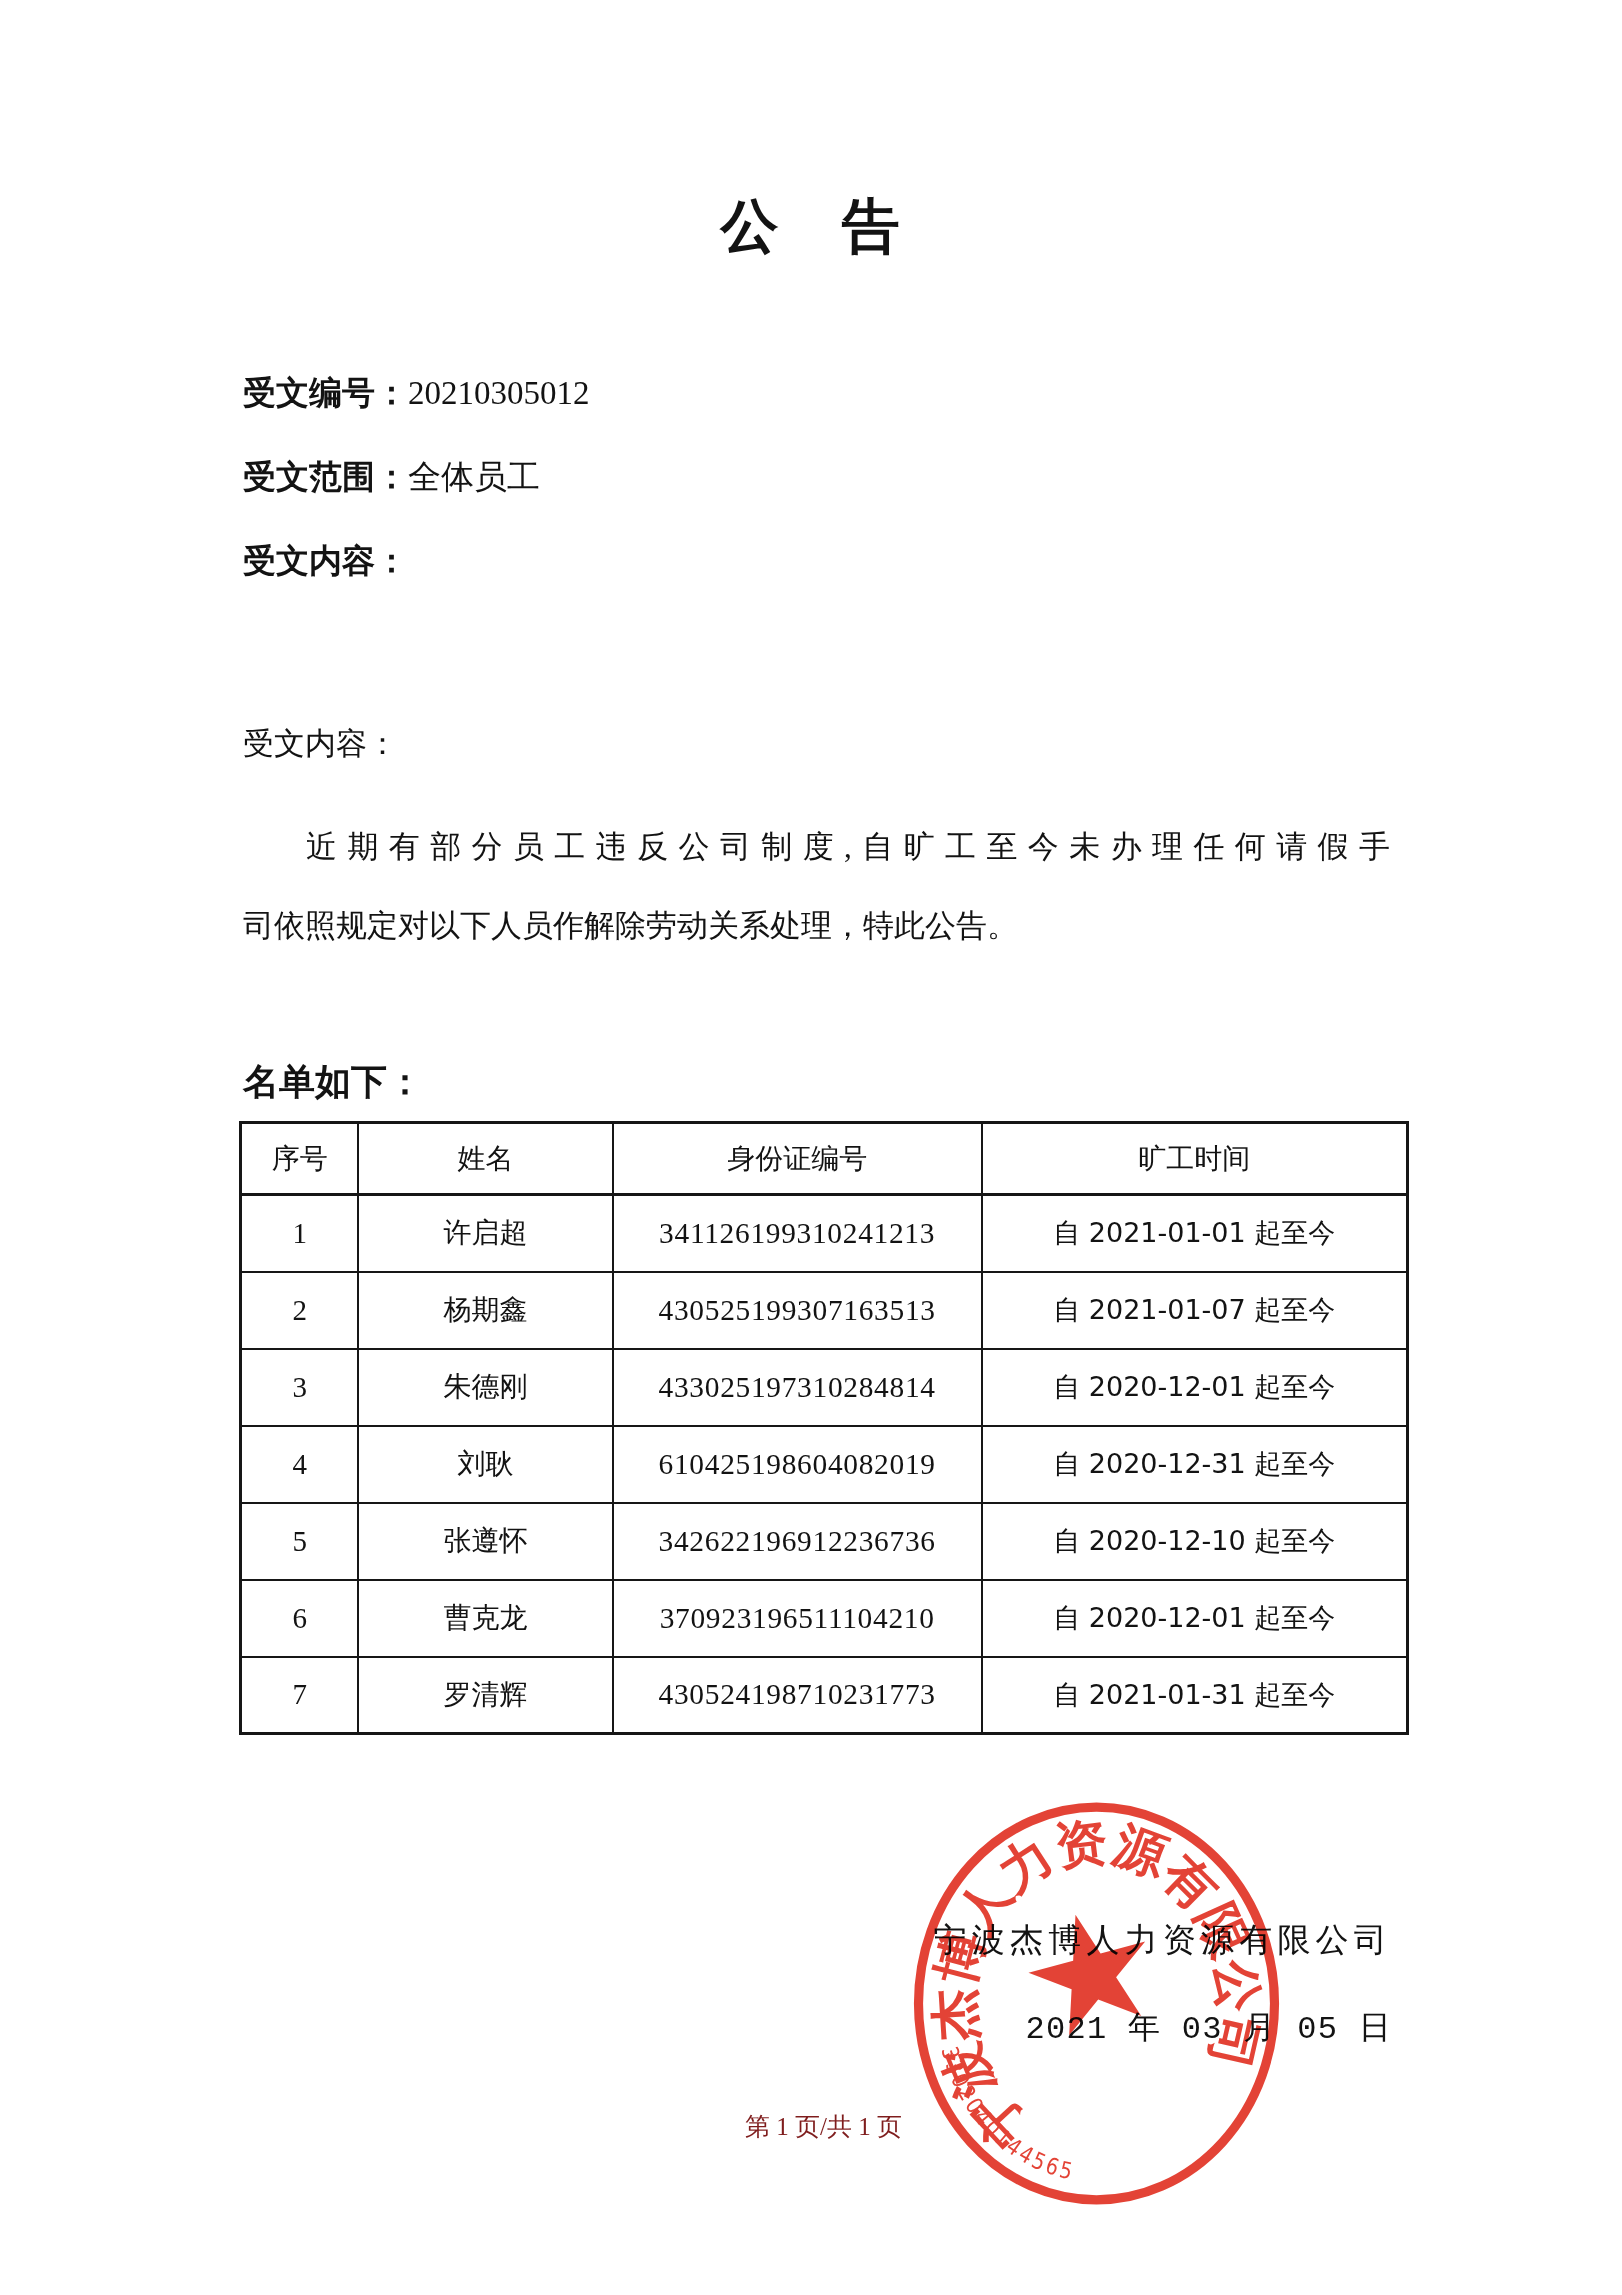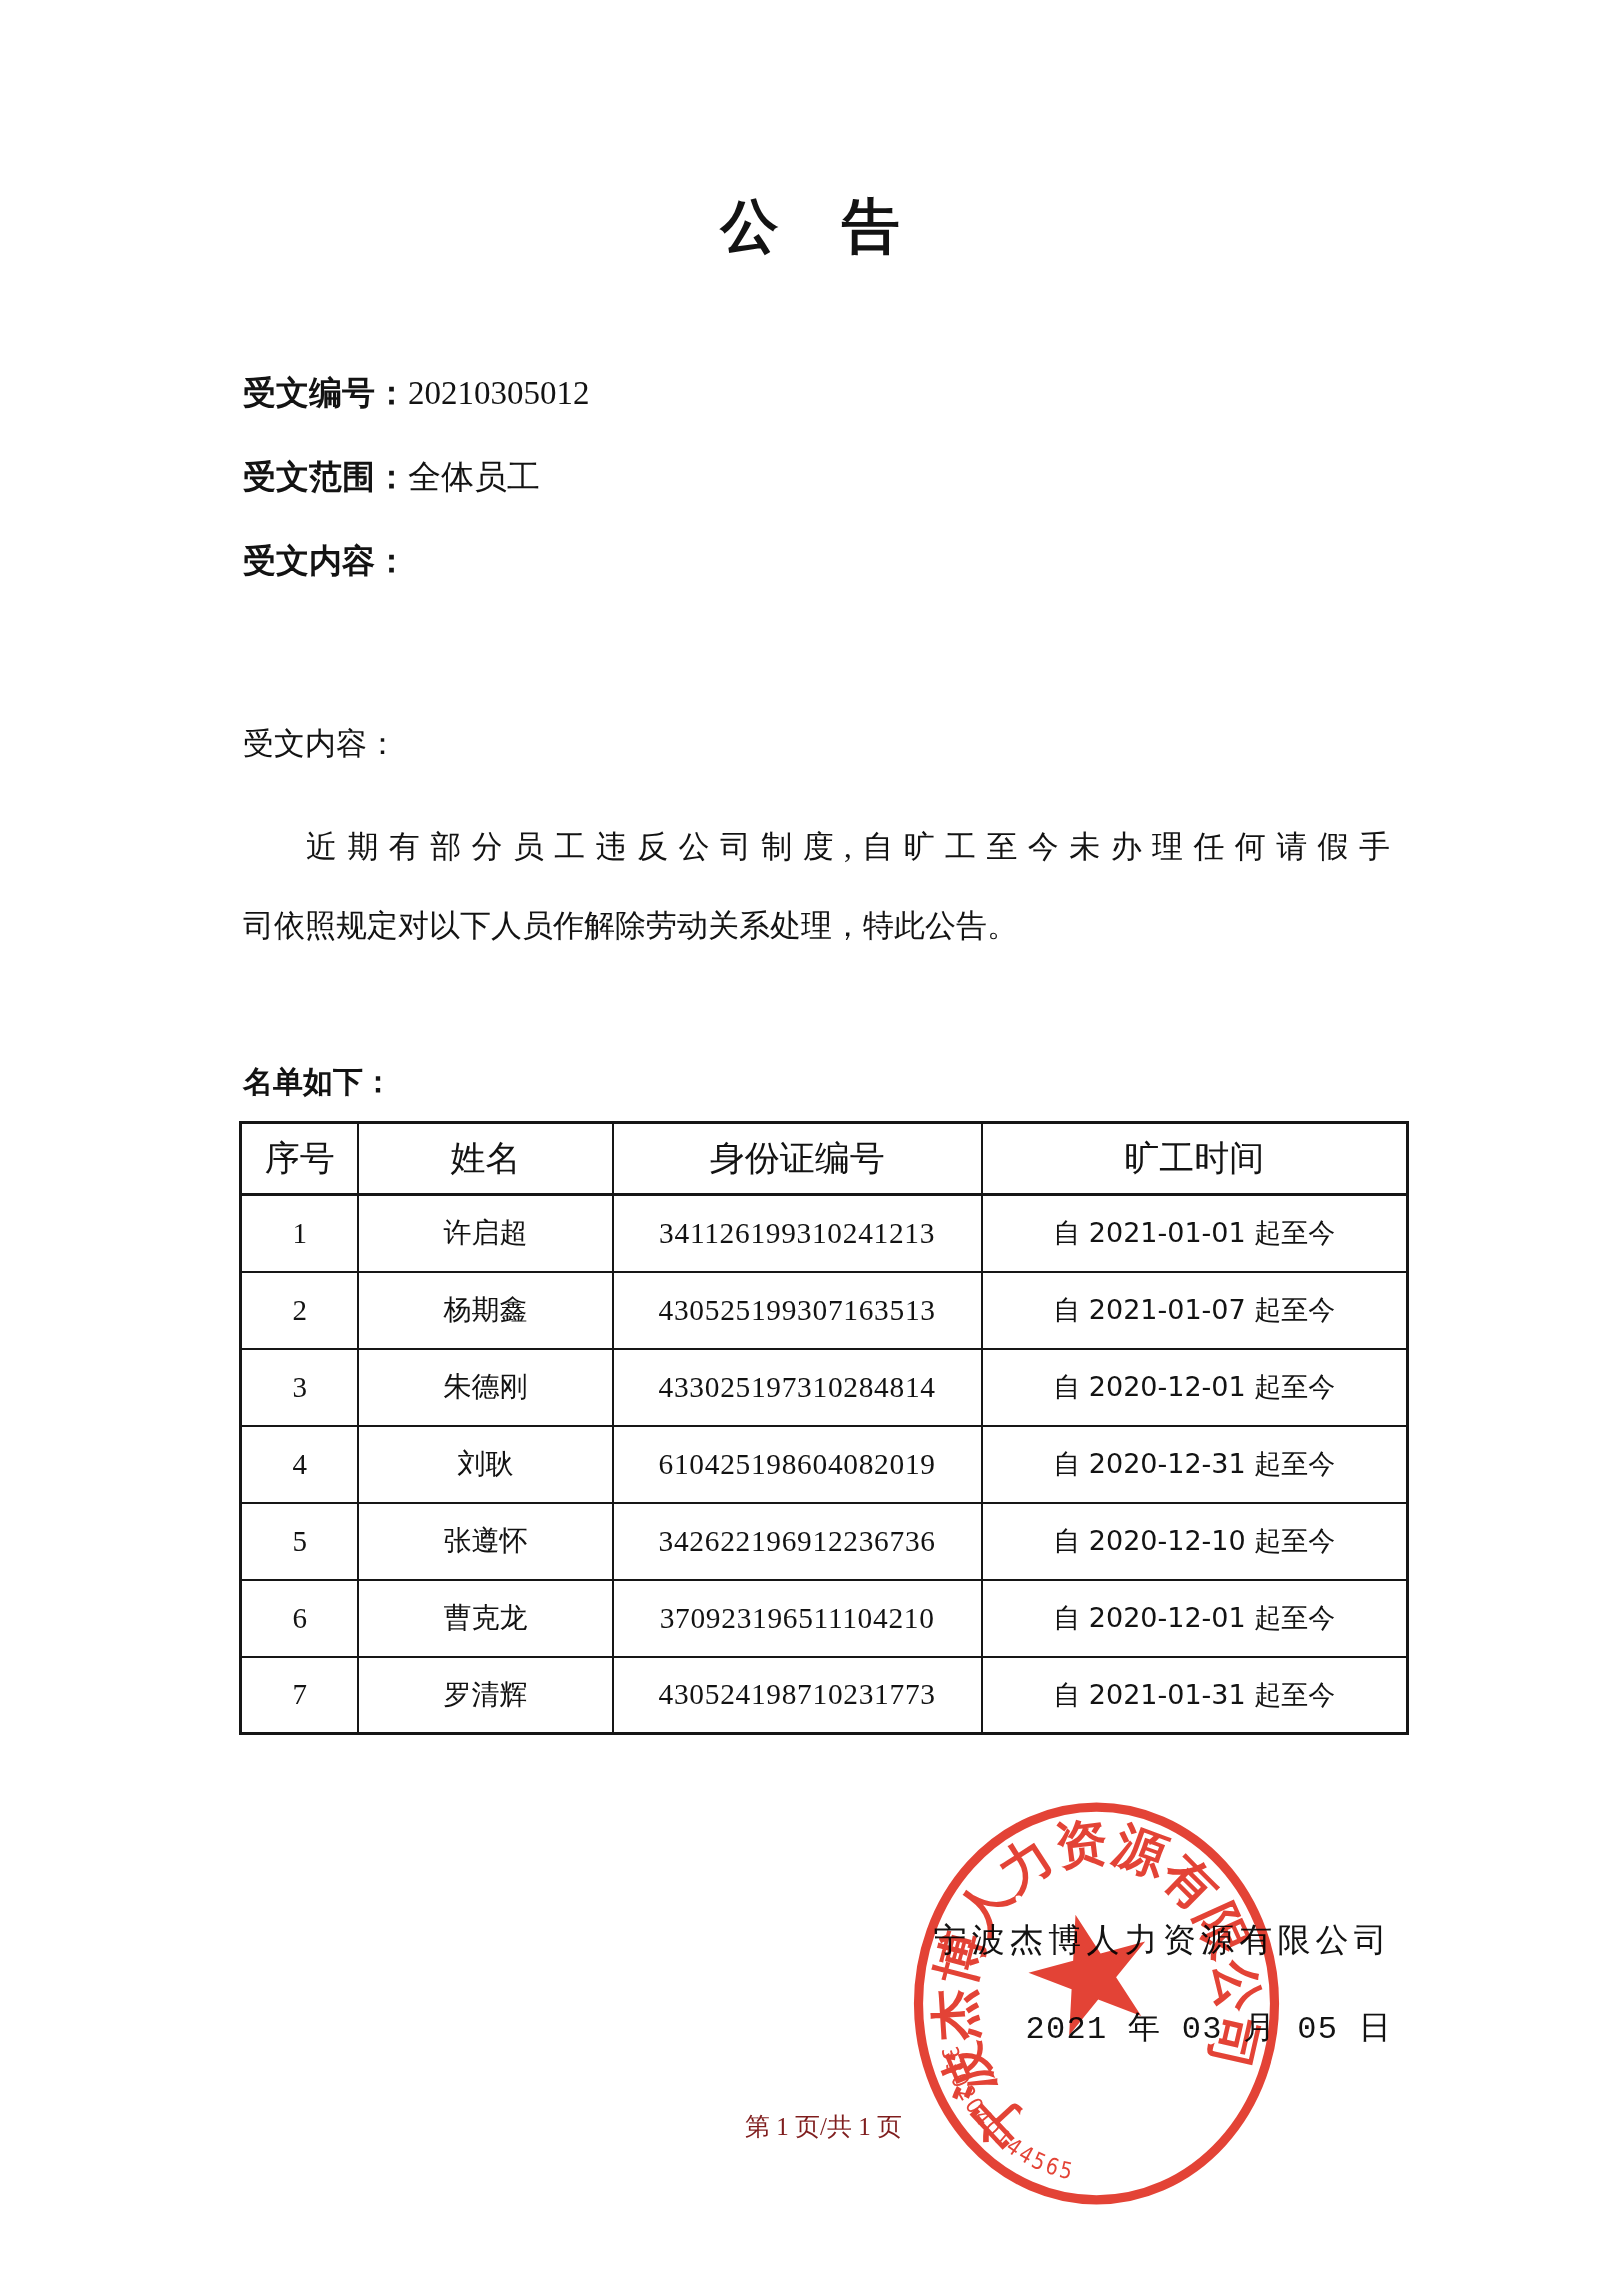--- a/index.html
+++ b/index.html
@@ -29,42 +29,42 @@
   .body-line{
     font-size:31px;line-height:79px;height:79px;
     text-align:justify;text-justify:inter-character;
   }
   .body-line.stretch{text-align-last:justify;}
   .body-line.first{text-indent:63px;}
 
   
   .list-label{
     position:absolute;left:243px;top:1067px;
-    font-size:30px;font-weight:bold;line-height:29px;
+    font-size:36px;font-weight:bold;line-height:29px;
     font-family:"DejaVu Sans","Liberation Sans",sans-serif;
   }
 
   
   .roster{
     position:absolute;left:239px;top:1121px;width:1170px;
     border-collapse:collapse;table-layout:fixed;
   }
   .roster col.c0{width:10.1%;}
   .roster col.c1{width:21.8%;}
   .roster col.c2{width:31.6%;}
   .roster col.c3{width:36.5%;}
   .roster td,.roster th{
     border:2px solid #161616;
     border-top-width:2.6px;border-bottom-width:2.6px;
     text-align:center;vertical-align:middle;
     font-weight:normal;padding:0;
   }
   .roster{border:3.3px solid #161616;}
   .roster .hrow{height:72px;}
-  .roster .hrow th{font-size:35px;border-bottom-width:3.3px;}
+  .roster .hrow th{font-size:28px;border-bottom-width:3.3px;}
   .roster .drow{height:77px;}
   .cell-idx{font-size:29px;font-family:"Liberation Serif","DejaVu Serif",serif;}
   .cell-name{
     font-size:28px;font-weight:bold;
     font-family:"DejaVu Sans","Liberation Sans",sans-serif;
   }
   .cell-id{font-size:29.4px;letter-spacing:0.7px;}
   .cell-time{
     font-size:27px;font-weight:bold;
     font-family:"DejaVu Sans","Liberation Sans",sans-serif;

